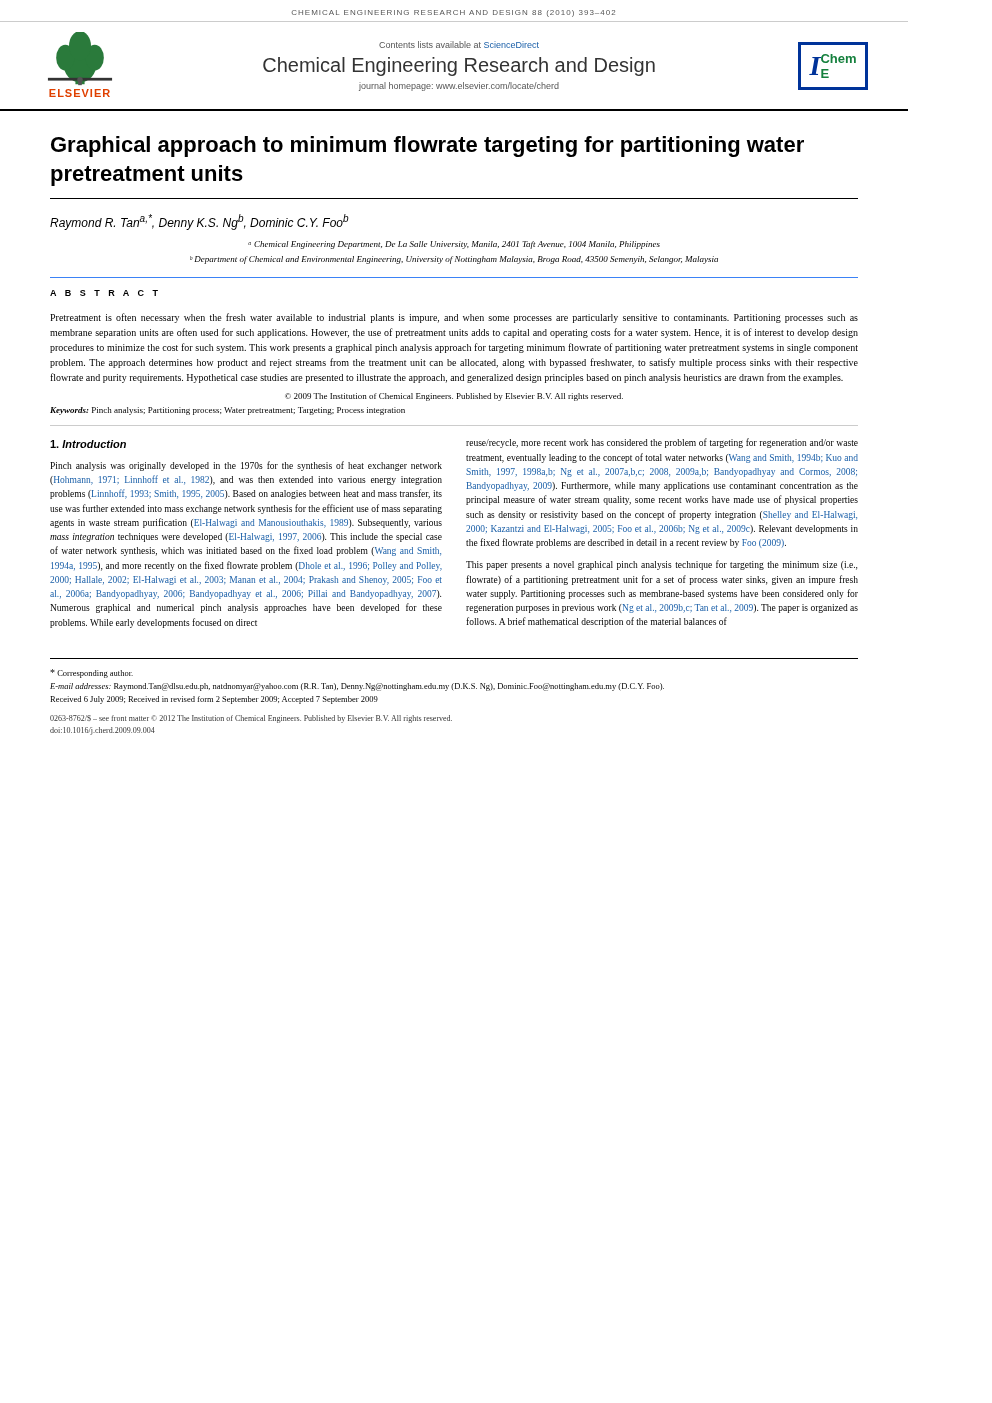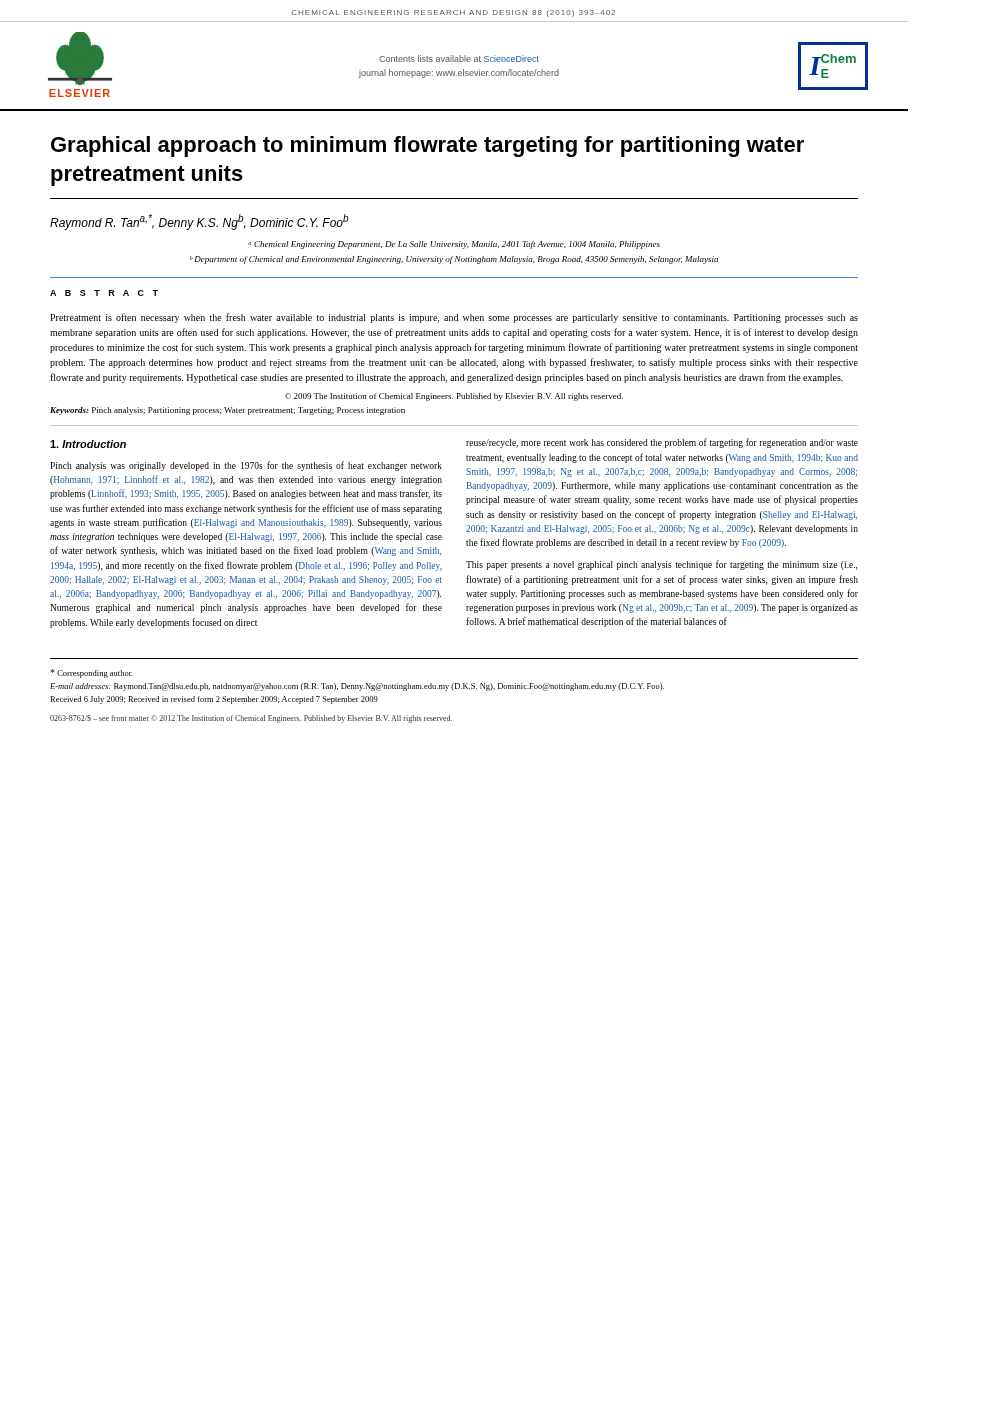--- a/index.html
+++ b/index.html
@@ -260,20 +260,21 @@
           <rect x="38" y="54" width="4" height="4" fill="#555"></rect>
         </svg>
         <div class="elsevier-text">ELSEVIER</div>
       </div>
     </div>
 
     <div class="header-center">
       <div class="sciencedirect-link">
         <span>Contents lists available at </span><a href="#">ScienceDirect</a>
       </div>
+      <div class="journal-title-header">Chemical Engineering Research and Design</div>
       <div class="journal-homepage">journal homepage: www.elsevier.com/locate/cherd</div>
     </div>
 
     <div class="ichemE-logo">
       <div class="ichemE-box">
         <span class="ichemE-I">I</span>
         <span class="ichemE-rest">Chem<br>E</span>
       </div>
     </div>
   </div>
@@ -331,16 +332,17 @@
         <span>Corresponding author.</span>
       </div>
       <div>
         <em>E-mail addresses:</em>
         <span>Raymond.Tan@dlsu.edu.ph, natdnomyar@yahoo.com (R.R. Tan), Denny.Ng@nottingham.edu.my (D.K.S. Ng), Dominic.Foo@nottingham.edu.my (D.C.Y. Foo).</span>
       </div>
       <div>Received 6 July 2009; Received in revised form 2 September 2009; Accepted 7 September 2009</div>
     </div>
     <div class="bottom-bar">
       <div>0263-8762/$ – see front matter © 2012 The Institution of Chemical Engineers. Published by Elsevier B.V. All rights reserved.</div>
+      <div>doi:10.1016/j.cherd.2009.09.004</div>
     </div>
   </div>
 
 </div>
 
 </body></html>

